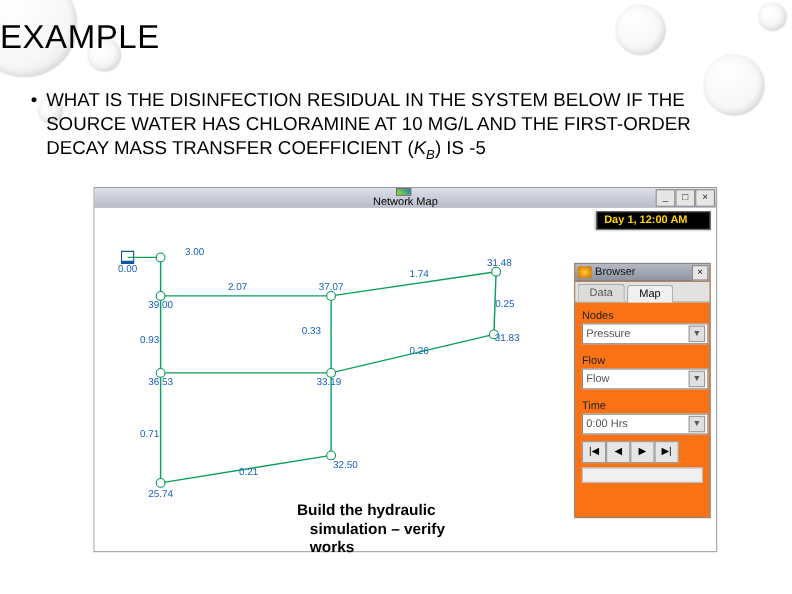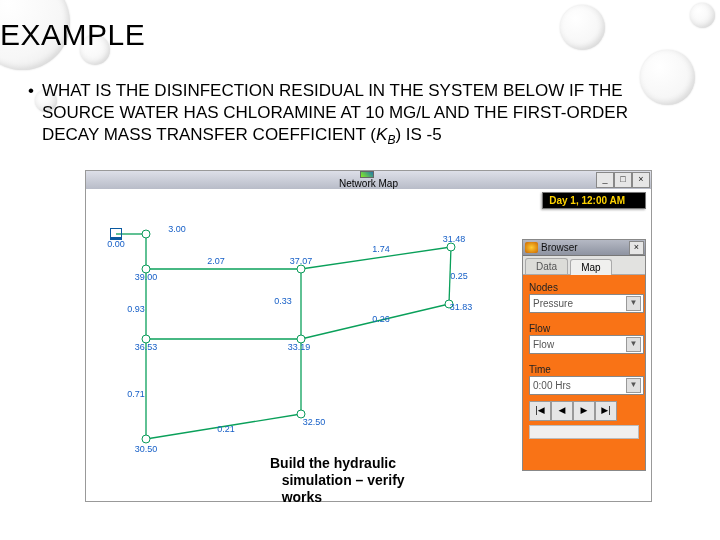--- a/index.html
+++ b/index.html
@@ -309,21 +309,21 @@
     <div class="lbl" style="top:88px;left:60px">39.00</div>
     <div class="lbl" style="top:112px;left:197px">0.33</div>
     <div class="lbl" style="top:87px;left:373px">0.25</div>
     <div class="lbl" style="top:120px;left:50px">0.93</div>
     <div class="lbl" style="top:118px;left:375px">31.83</div>
     <div class="lbl" style="top:158px;left:60px">36.53</div>
     <div class="lbl" style="top:158px;left:213px">33.19</div>
     <div class="lbl" style="top:130px;left:295px">0.26</div>
     <div class="lbl" style="top:205px;left:50px">0.71</div>
     <div class="lbl" style="top:233px;left:228px">32.50</div>
-    <div class="lbl" style="top:260px;left:60px">30.50</div>
+    <div class="lbl" style="top:260px;left:60px">25.74</div>
     <div class="lbl" style="top:240px;left:140px">0.21</div>
 
     <div class="status-box">Day 1, 12:00 AM</div>
 
     <div class="browser">
       <div class="browser-titlebar">
         <div class="bicon"></div>
         <span>Browser</span>
         <div class="close-btn">×</div>
       </div>

